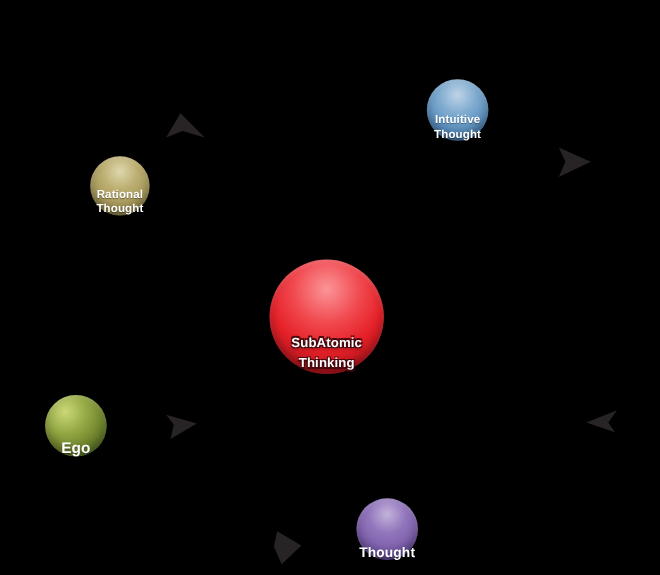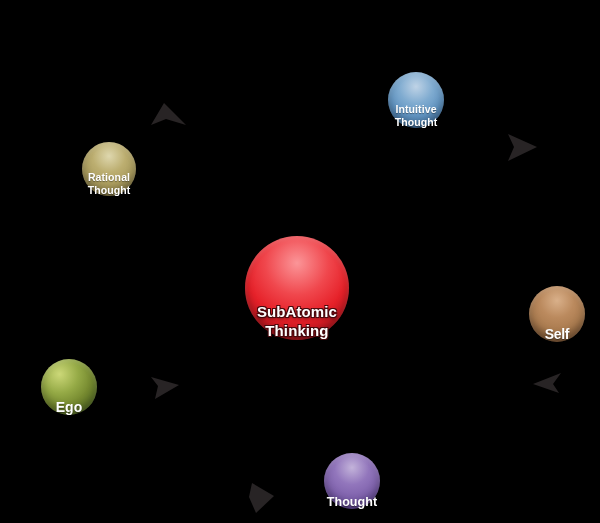--- a/index.html
+++ b/index.html
@@ -37,21 +37,21 @@
     color: #ffffff;
     font-weight: bold;
     white-space: pre-line;
     letter-spacing: 0.1px;
     text-shadow: 0 1px 1px rgba(0,0,0,0.40);
     user-select: none;
   }
   
   .node.center { left: 245px; top: 236px; width: 104px; height: 104px; }
   .node.center .label {
-    font-size: 15px;
+    font-size: 12px;
     line-height: 19px;
     text-shadow:
       -1px -1px 0 #45080c, 1px -1px 0 #45080c,
       -1px  1px 0 #45080c, 1px  1px 0 #45080c,
        0 2px 3px rgba(0,0,0,0.55);
   }
   
   .node.rational  { left: 82px;  top: 142px; width: 54px; height: 54px; }
   .node.rational .label  { font-size: 10.5px; line-height: 12.5px; }
   .node.intuitive { left: 388px; top: 72px;  width: 56px; height: 56px; }
@@ -93,23 +93,20 @@
   <div class="node rational" style="--hl: #ded7ae; --mid: #bcae70; --base: #ab9d5f; --edge: #7a6c3a;">
     <span class="label">Rational
 Thought</span>
   </div>
 
   <div class="node intuitive" style="--hl: #bfd3e6; --mid: #7fabd0; --base: #6295c2; --edge: #2f5f92;">
     <span class="label">Intuitive
 Thought</span>
   </div>
 
-  <div class="node self" style="--hl: #d9b08a; --mid: #bb8a5e; --base: #ab7c50; --edge: #6f4a2b;">
-    <span class="label">Self</span>
-  </div>
 
   <div class="node ego" style="--hl: #ccd878; --mid: #95aa46; --base: #768a30; --edge: #3f5a1d;">
     <span class="label">Ego</span>
   </div>
 
   <div class="node beliefs" style="--hl: #c3b3da; --mid: #9276bc; --base: #8164ae; --edge: #4e3588;">
     <span class="label">Thought</span>
   </div>
 
 </div>

